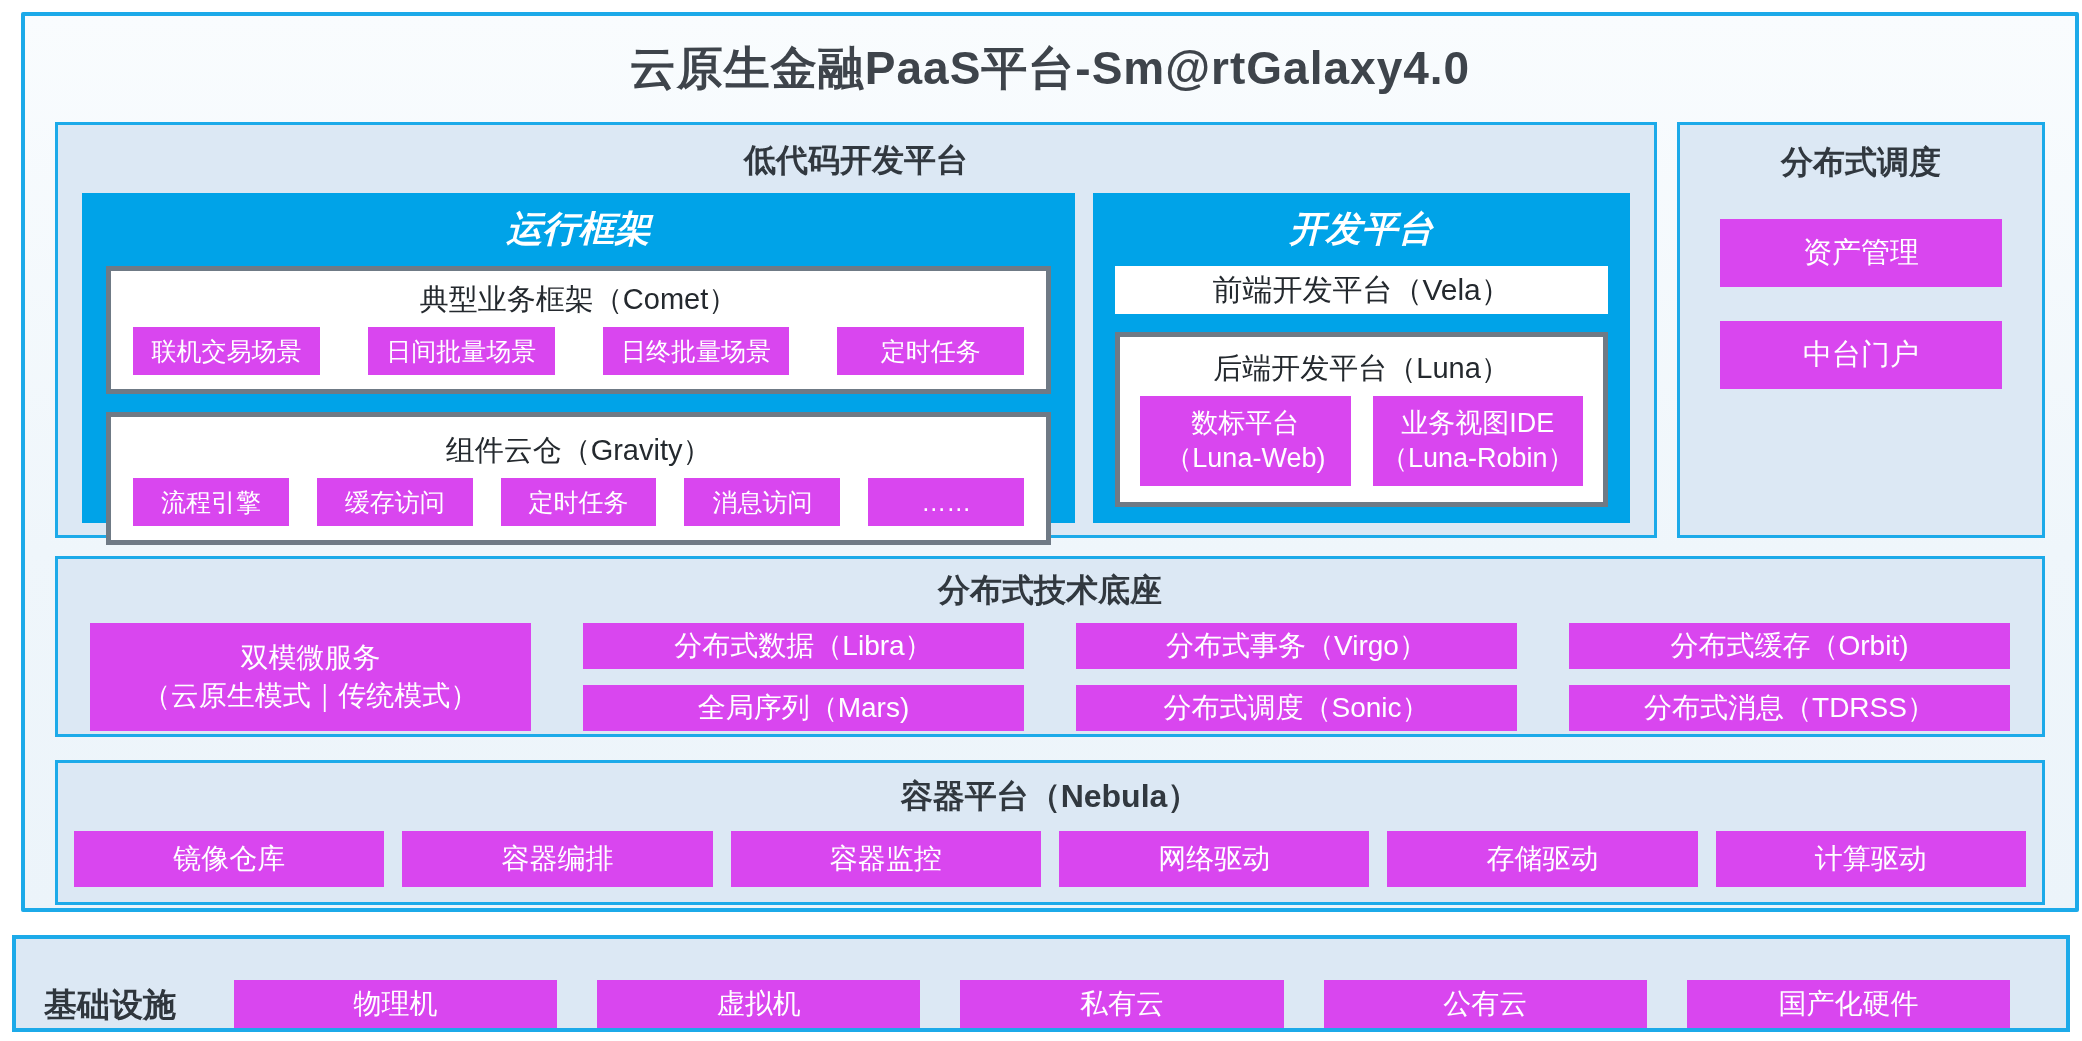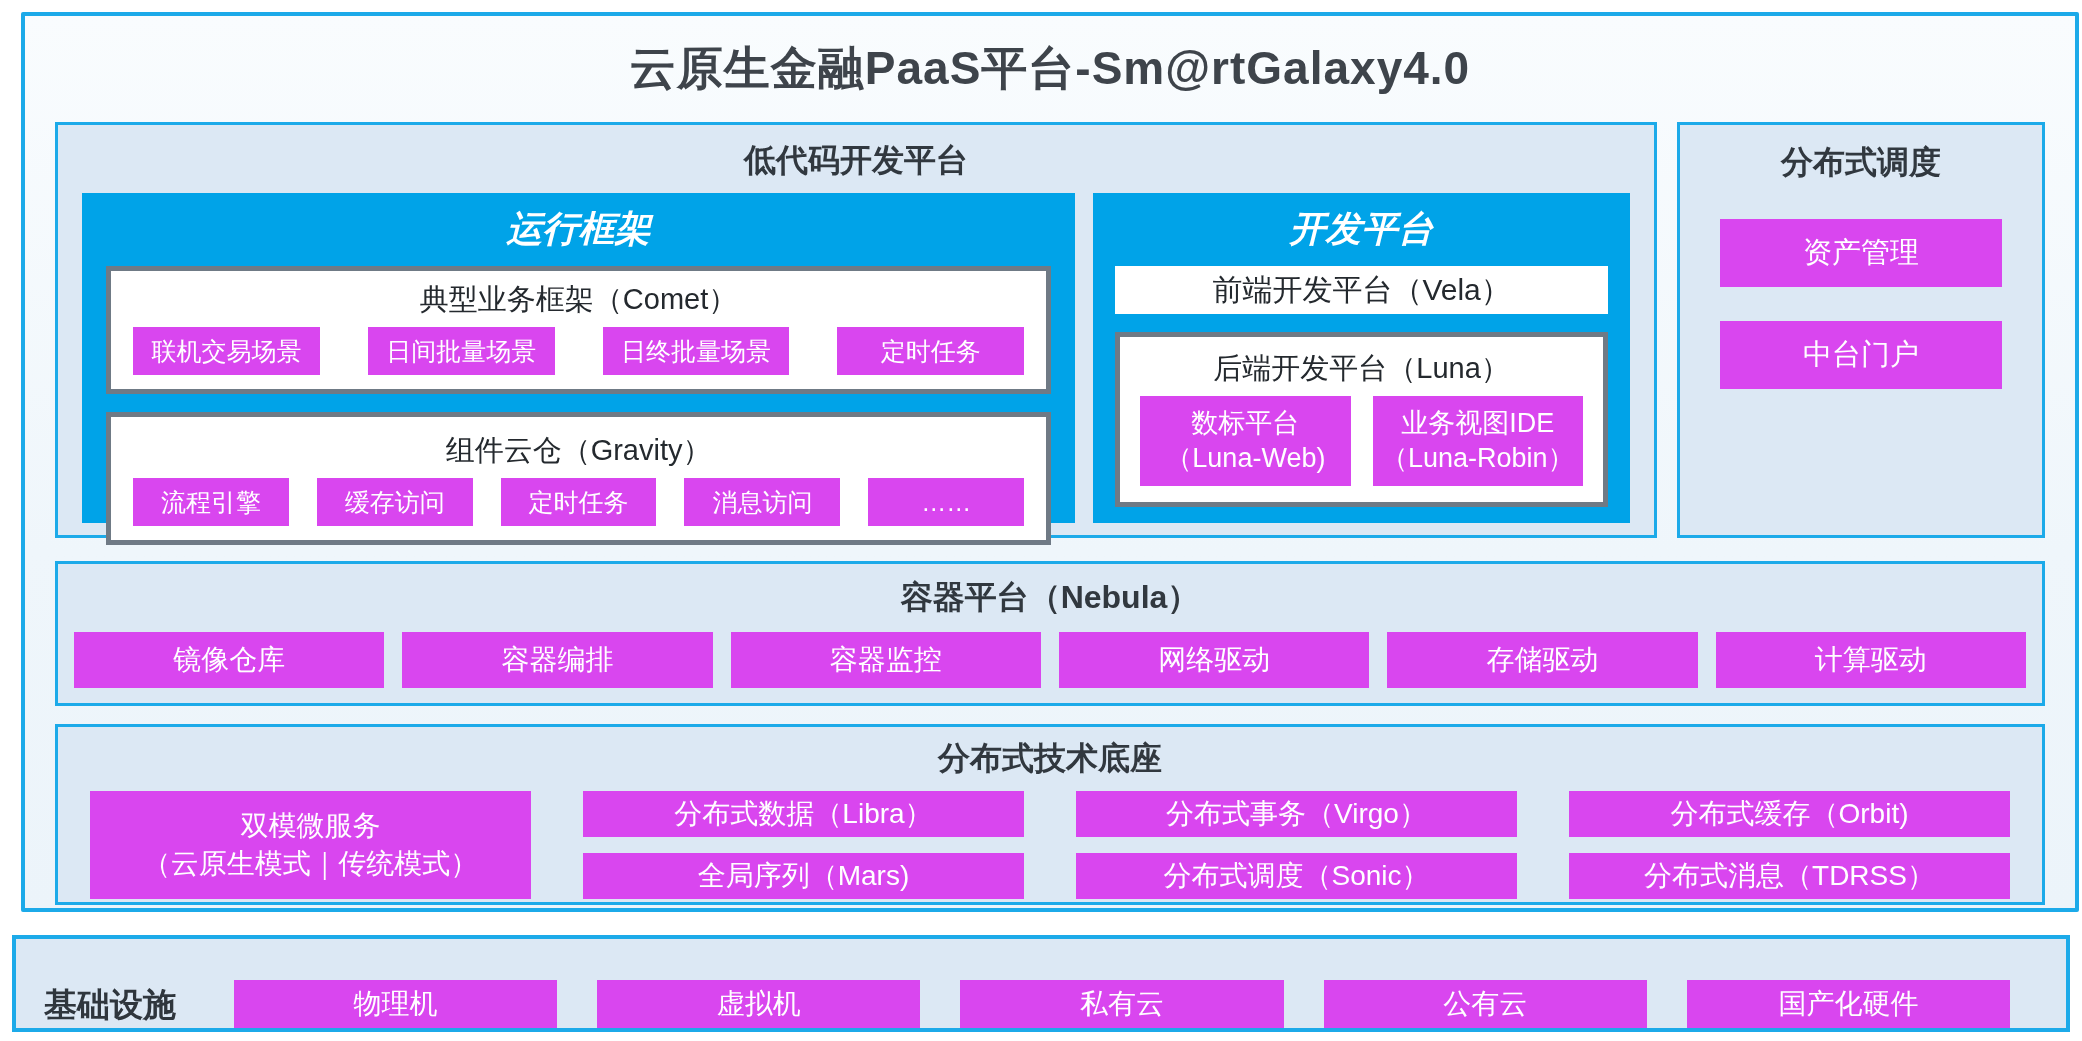--- a/index.html
+++ b/index.html
@@ -149,48 +149,48 @@
     </div>
 
     <div class="panel midend">
       <div class="panel-title">分布式调度</div>
       <div class="node">资产管理</div>
       <div class="node">中台门户</div>
     </div>
 
   </div>
 
-  <div class="panel row3">
-    <div class="panel-title">容器平台（Nebula）</div>
-    <div class="cont-row">
-      <div class="node">镜像仓库</div>
-      <div class="node">容器编排</div>
-      <div class="node">容器监控</div>
-      <div class="node">网络驱动</div>
-      <div class="node">存储驱动</div>
-      <div class="node">计算驱动</div>
-    </div>
-  </div>
-
   <div class="panel row2">
     <div class="panel-title">分布式技术底座</div>
     <div class="dist-grid">
       <div class="node dual">
         <span>双模微服务</span>
         <span>（云原生模式｜传统模式）</span>
       </div>
       <div class="node">分布式数据（Libra）</div>
       <div class="node">分布式事务（Virgo）</div>
       <div class="node">分布式缓存（Orbit)</div>
       <div class="node">全局序列（Mars)</div>
       <div class="node">分布式调度（Sonic）</div>
       <div class="node">分布式消息（TDRSS）</div>
     </div>
   </div>
 
+  <div class="panel row3">
+    <div class="panel-title">容器平台（Nebula）</div>
+    <div class="cont-row">
+      <div class="node">镜像仓库</div>
+      <div class="node">容器编排</div>
+      <div class="node">容器监控</div>
+      <div class="node">网络驱动</div>
+      <div class="node">存储驱动</div>
+      <div class="node">计算驱动</div>
+    </div>
+  </div>
+
 </div>
 
 <div class="infra">
   <div class="infra-label">基础设施</div>
   <div class="node">物理机</div>
   <div class="node">虚拟机</div>
   <div class="node">私有云</div>
   <div class="node">公有云</div>
   <div class="node">国产化硬件</div>
 </div>

